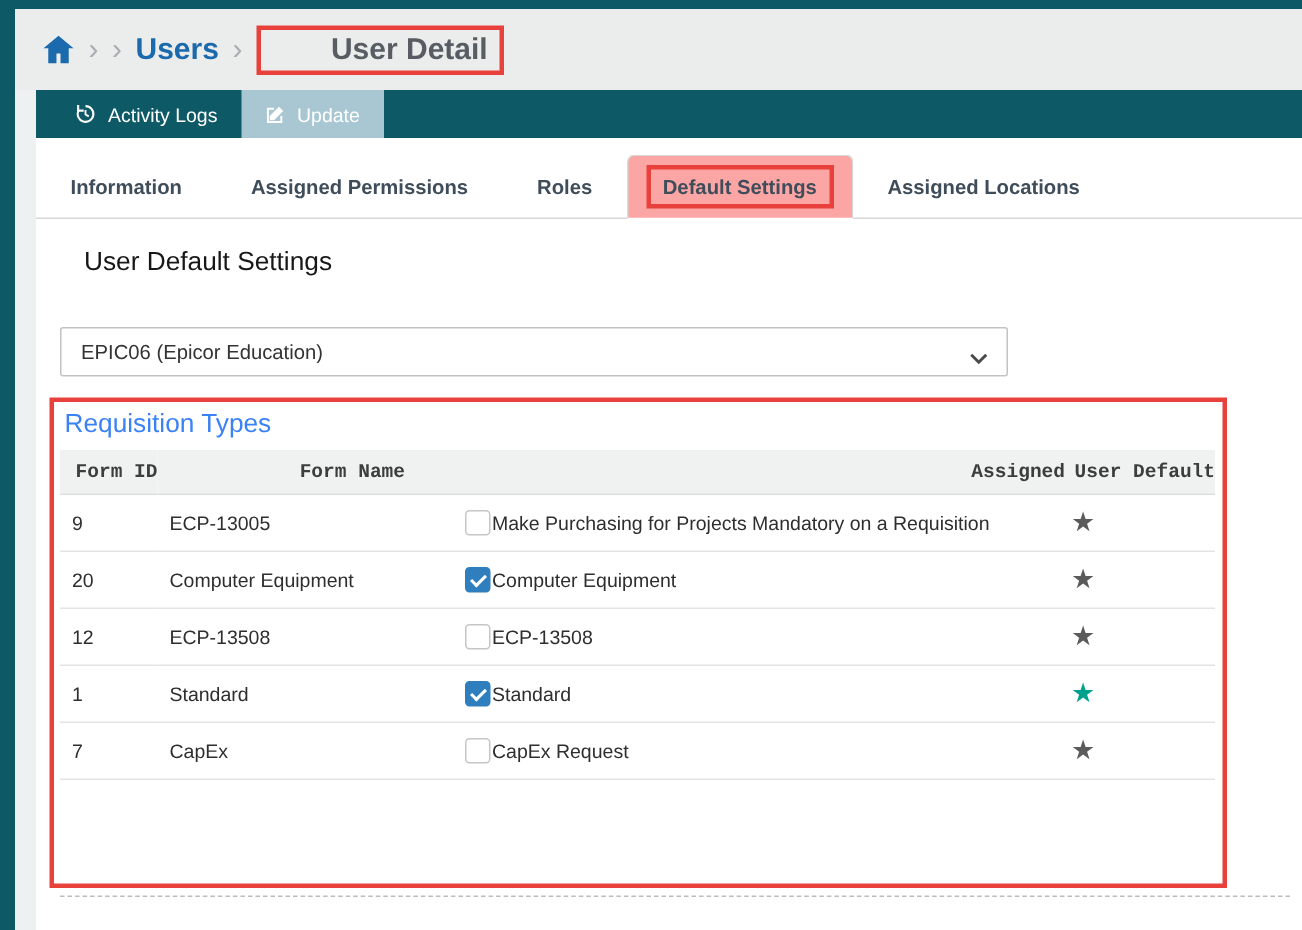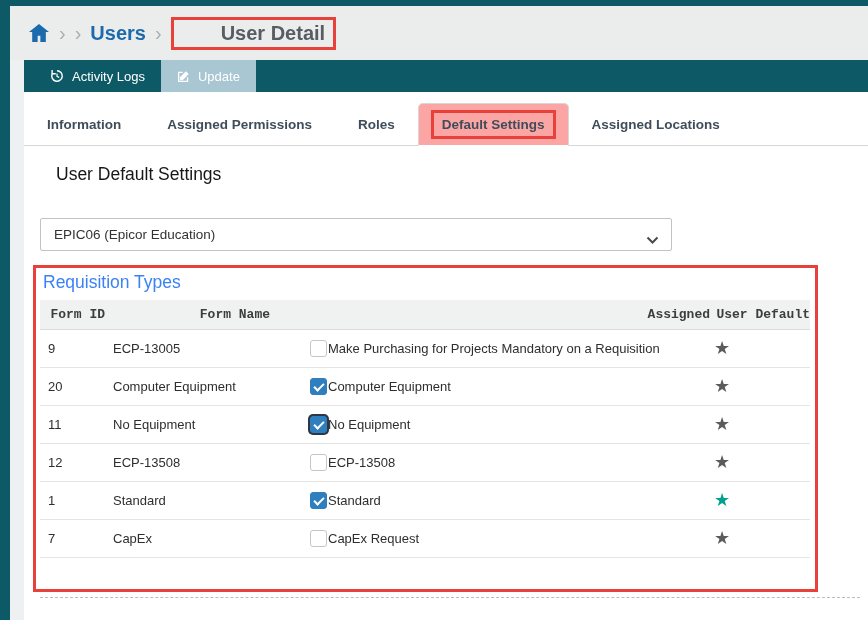--- a/index.html
+++ b/index.html
@@ -236,33 +236,20 @@
       <div class="assigned-wrap">
         <span class="checkbox checked"></span>
         <span>Computer Equipment</span>
       </div>
     </td>
     <td class="cell-star">
       <span class="star">★</span>
     </td>
   </tr>
           <tr>
-    <td>11</td>
-    <td>No Equipment</td>
-    <td>
-      <div class="assigned-wrap">
-        <span class="checkbox checked focused"></span>
-        <span>No Equipment</span>
-      </div>
-    </td>
-    <td class="cell-star">
-      <span class="star">★</span>
-    </td>
-  </tr>
-          <tr>
     <td>12</td>
     <td>ECP-13508</td>
     <td>
       <div class="assigned-wrap">
         <span class="checkbox"></span>
         <span>ECP-13508</span>
       </div>
     </td>
     <td class="cell-star">
       <span class="star">★</span>

